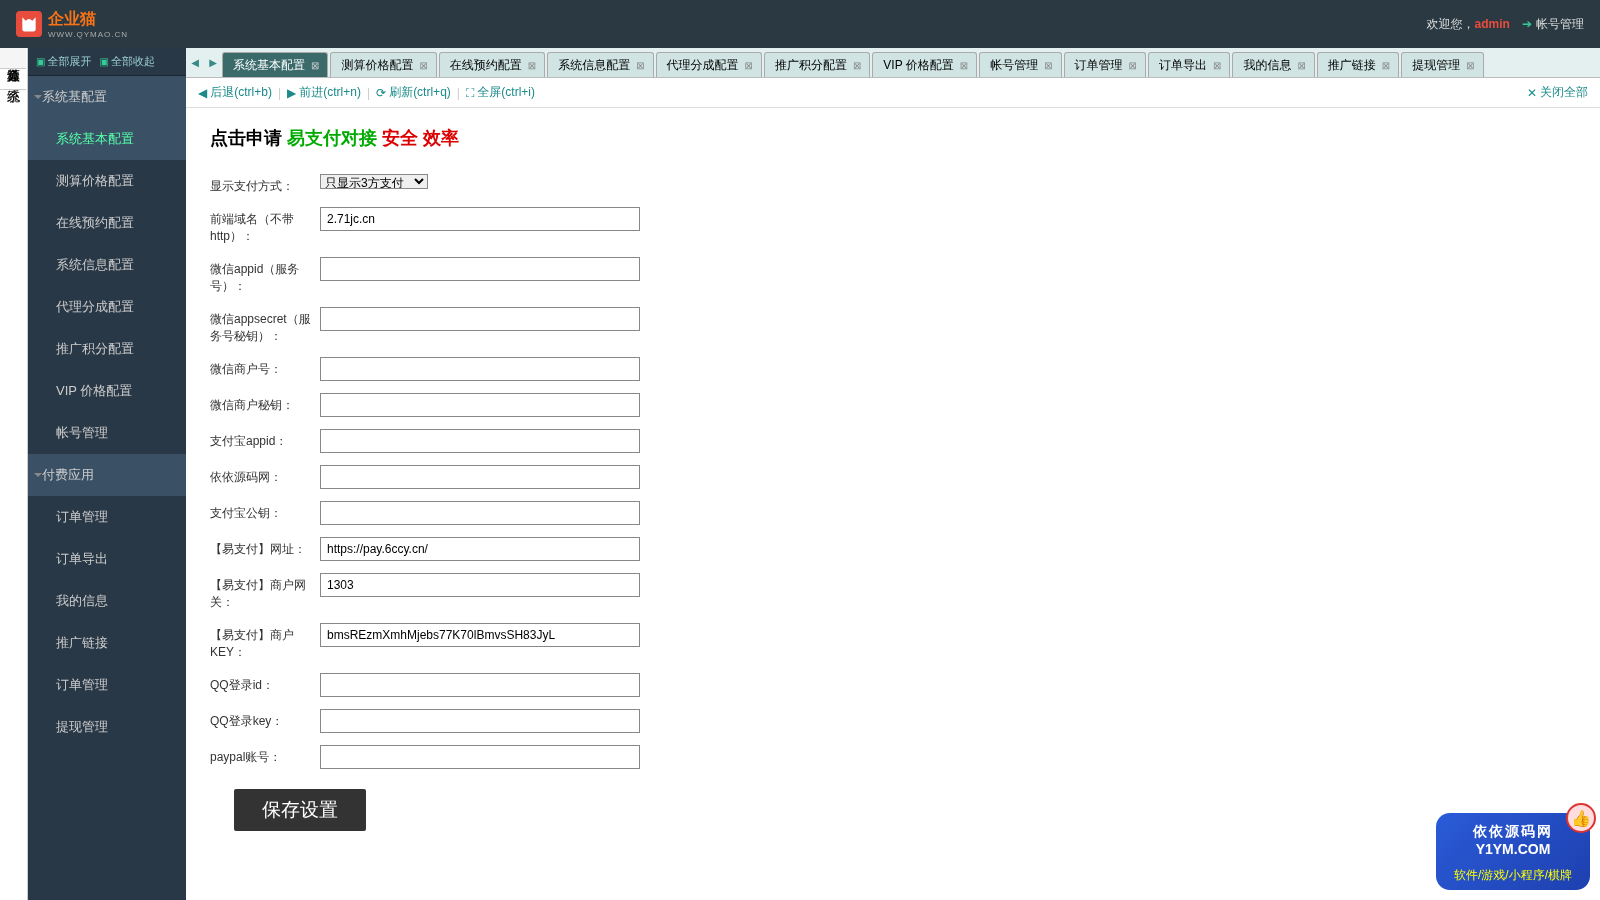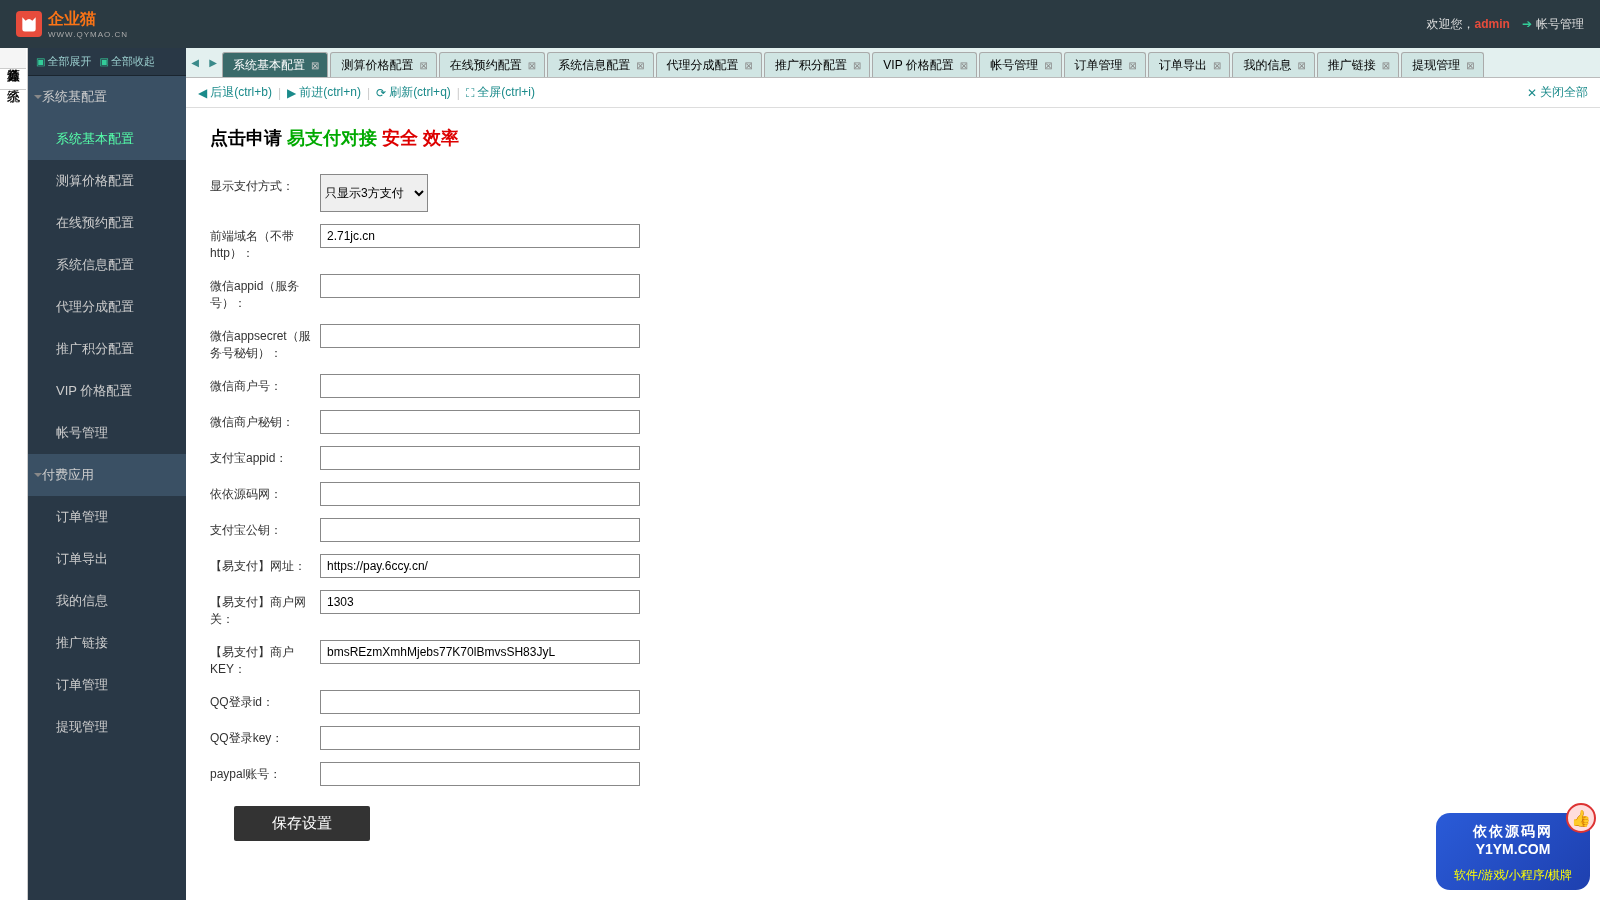--- a/index.html
+++ b/index.html
@@ -39,22 +39,22 @@
 .nav-sep { color: #ccc; }
 .nav-close-all { margin-left: auto; color: #1a8a8a; cursor: pointer; display: flex; align-items: center; gap: 3px; }
 .content { flex: 1; padding: 18px 24px; overflow-y: auto; }
 .page-title { font-size: 18px; font-weight: bold; margin-bottom: 24px; }
 .title-black { color: #000; }
 .title-green { color: #0a0; }
 .title-red { color: #d00; }
 .form-row { display: flex; align-items: flex-start; margin-bottom: 12px; }
 .form-label { width: 110px; font-size: 12px; color: #333; padding-top: 4px; }
 .form-input { width: 320px; height: 24px; border: 1px solid #888; padding: 2px 6px; font-size: 12px; }
-.form-select { width: 108px; height: 38px; border: 1px solid #888; font-size: 12px; }
-.save-btn { background: #333; color: #fff; border: none; padding: 8px 38px; font-size: 15px; cursor: pointer; border-radius: 2px; margin-top: 8px; margin-left: 24px; }
+.form-select { width: 108px; height: 15px; border: 1px solid #888; font-size: 12px; }
+.save-btn { background: #333; color: #fff; border: none; padding: 8px 28px; font-size: 19px; cursor: pointer; border-radius: 2px; margin-top: 8px; margin-left: 24px; }
 .watermark { position: fixed; right: 10px; bottom: 10px; pointer-events: none; }
 .wm-bubble { background: linear-gradient(135deg,#2a5bd8,#1e40af); color: #fff; padding: 10px 18px 6px; border-radius: 14px; position: relative; text-align: center; }
 .wm-circle { position:absolute; right:-6px; top:-10px; width:30px; height:30px; border:2px solid #d33; border-radius:50%; display:flex; align-items:center; justify-content:center; font-size:16px; background:#fdd; }
 .wm-title { font-size: 14px; font-weight: bold; letter-spacing: 2px; }
 .wm-domain { font-size: 14px; font-weight: bold; color: #fff; }
 .wm-sub { font-size: 12px; color: #ff0; margin-top: 10px; }
 </style>
 </head>
 <body>
 

